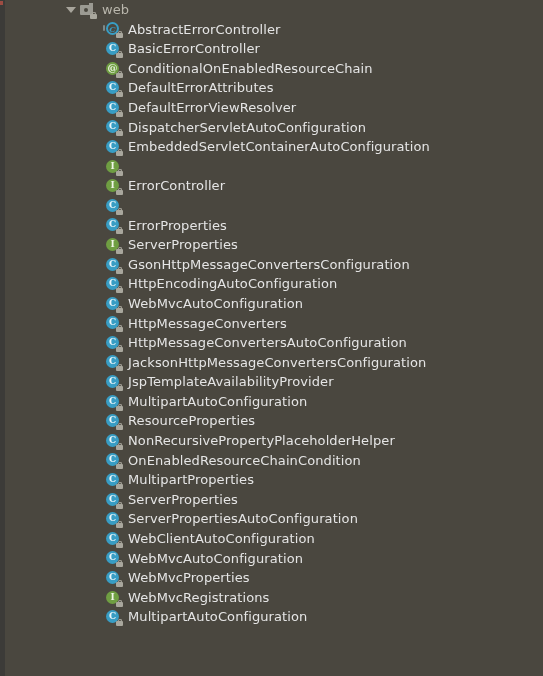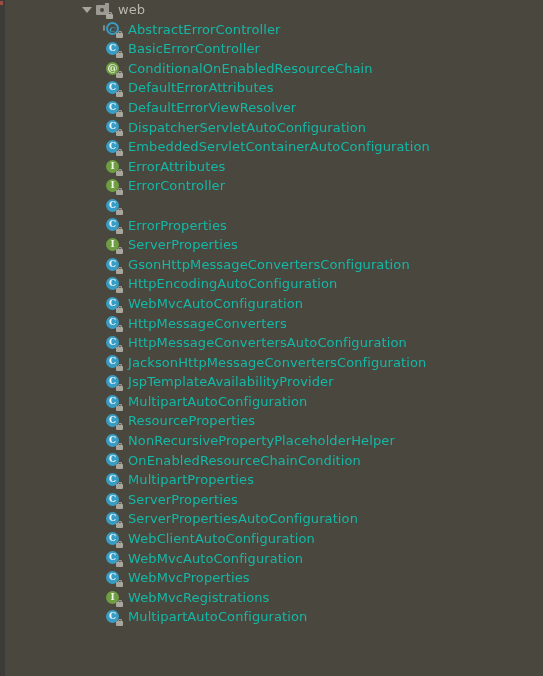--- a/index.html
+++ b/index.html
@@ -41,21 +41,21 @@
 
   .tree-row {
     display: flex;
     align-items: center;
     height: 19.6px;
     box-sizing: border-box;
     white-space: nowrap;
     cursor: default;
   }
 
-  .row-root   { padding-left: 76px; }
+  .row-root   { padding-left: 60px; }
   .row-child  { padding-left: 101px; }
 
   
   .twisty {
     width: 12px; height: 12px;
     margin-right: 3px;
     flex: 0 0 auto;
     position: relative;
   }
   .twisty::after {
@@ -150,21 +150,21 @@
     left: 1.5px; top: 0;
     width: 4px; height: 3px;
     border: 1px solid #a9a79d;
     border-bottom: none;
     border-radius: 3px 3px 0 0;
     box-sizing: border-box;
   }
 
   .row-label {
     font-size: 13px;
-    color: #14b8a6;
+    color: #e5e5e5;
     letter-spacing: 0.1px;
     line-height: 19.6px;
   }
   .row-root .row-label { color: #b9b6ac; }
 </style>
 </head>
 <body>
 
 <div id="gutter-strip">
   <div id="gutter-marker"></div>
@@ -259,21 +259,20 @@
         <span class="row-label">EmbeddedServletContainerAutoConfiguration</span>
       </div>
       <div class="tree-row row-child">
         <span class="icon">
           <span class="disc disc-interface">I</span>
           <span class="lock">
             <span class="lock-shackle"></span>
             <span class="lock-body"></span>
           </span>
         </span>
-        <span class="row-label">ErrorAttributes</span>
       </div>
       <div class="tree-row row-child">
         <span class="icon">
           <span class="disc disc-interface">I</span>
           <span class="lock">
             <span class="lock-shackle"></span>
             <span class="lock-body"></span>
           </span>
         </span>
         <span class="row-label">ErrorController</span>

